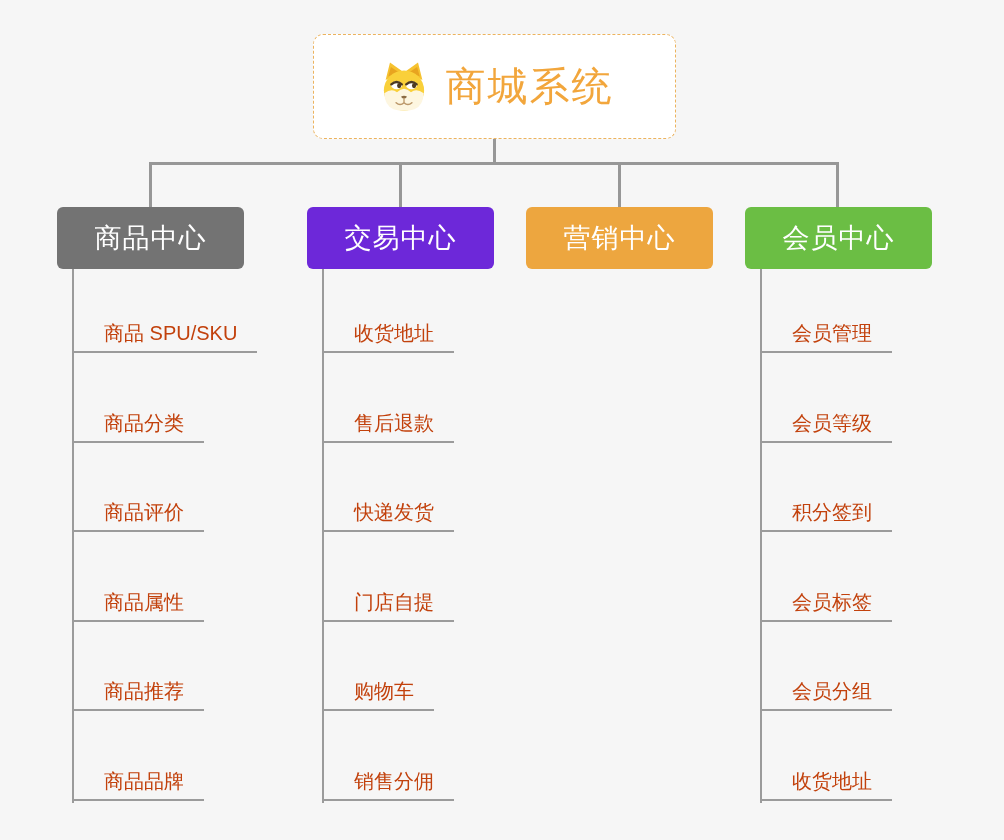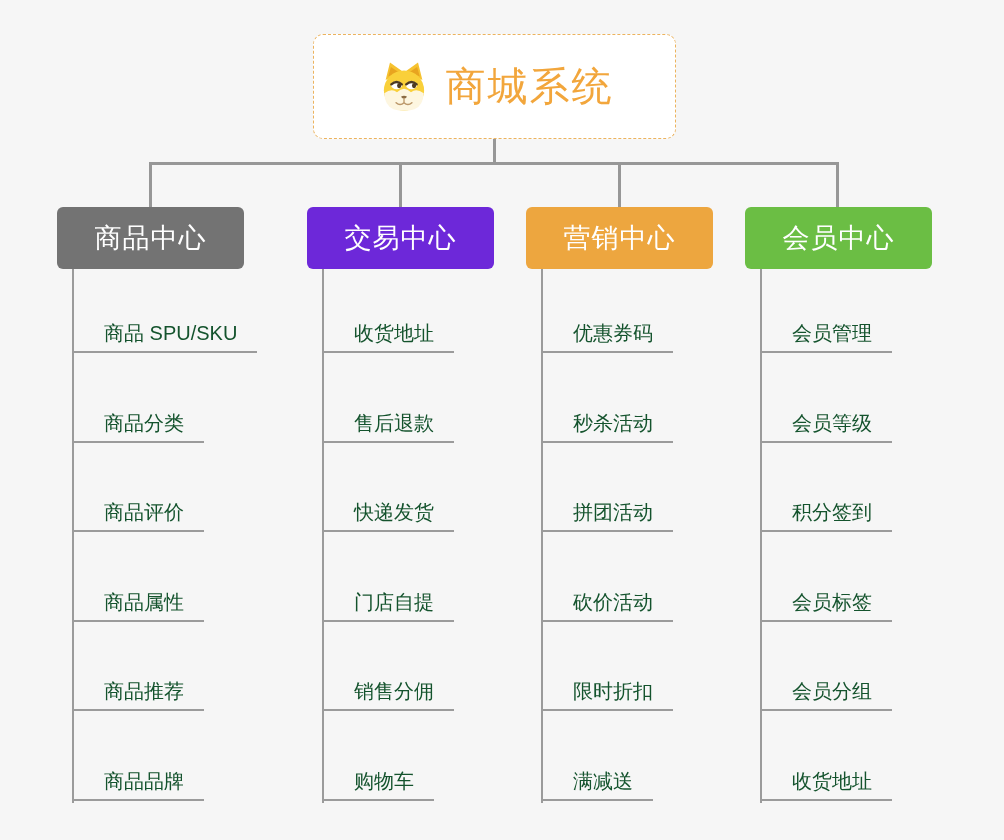--- a/index.html
+++ b/index.html
@@ -59,21 +59,21 @@
   .column-0{left:72px;}
   .column-1{left:322px;}
   .column-2{left:541px;}
   .column-3{left:760px;}
   .column::before{      
     content:"";position:absolute;left:0;top:0;width:2px;height:534px;
     background:#9b9b9b;
   }
   .item{
     position:absolute;left:0;
-    font-size:20px;color:#14532d;line-height:26px;
+    font-size:20px;color:#c2410c;line-height:26px;
     padding:0 20px 5px 32px;
     border-bottom:2px solid #9b9b9b;
     white-space:nowrap;width:max-content;
     cursor:default;
   }
   .item:nth-of-type(1){top:51px;}
   .item:nth-of-type(2){top:141px;}
   .item:nth-of-type(3){top:230px;}
   .item:nth-of-type(4){top:320px;}
   .item:nth-of-type(5){top:409px;}
@@ -130,32 +130,24 @@
     <div class="item">商品属性</div>
     <div class="item">商品推荐</div>
     <div class="item">商品品牌</div>
   </div>
 
   <div class="column column-1">
     <div class="item">收货地址</div>
     <div class="item">售后退款</div>
     <div class="item">快递发货</div>
     <div class="item">门店自提</div>
+    <div class="item">购物车</div>
     <div class="item">销售分佣</div>
-    <div class="item">购物车</div>
   </div>
 
-  <div class="column column-2">
-    <div class="item">优惠券码</div>
-    <div class="item">秒杀活动</div>
-    <div class="item">拼团活动</div>
-    <div class="item">砍价活动</div>
-    <div class="item">限时折扣</div>
-    <div class="item">满减送</div>
-  </div>
 
   <div class="column column-3">
     <div class="item">会员管理</div>
     <div class="item">会员等级</div>
     <div class="item">积分签到</div>
     <div class="item">会员标签</div>
     <div class="item">会员分组</div>
     <div class="item">收货地址</div>
   </div>
 

